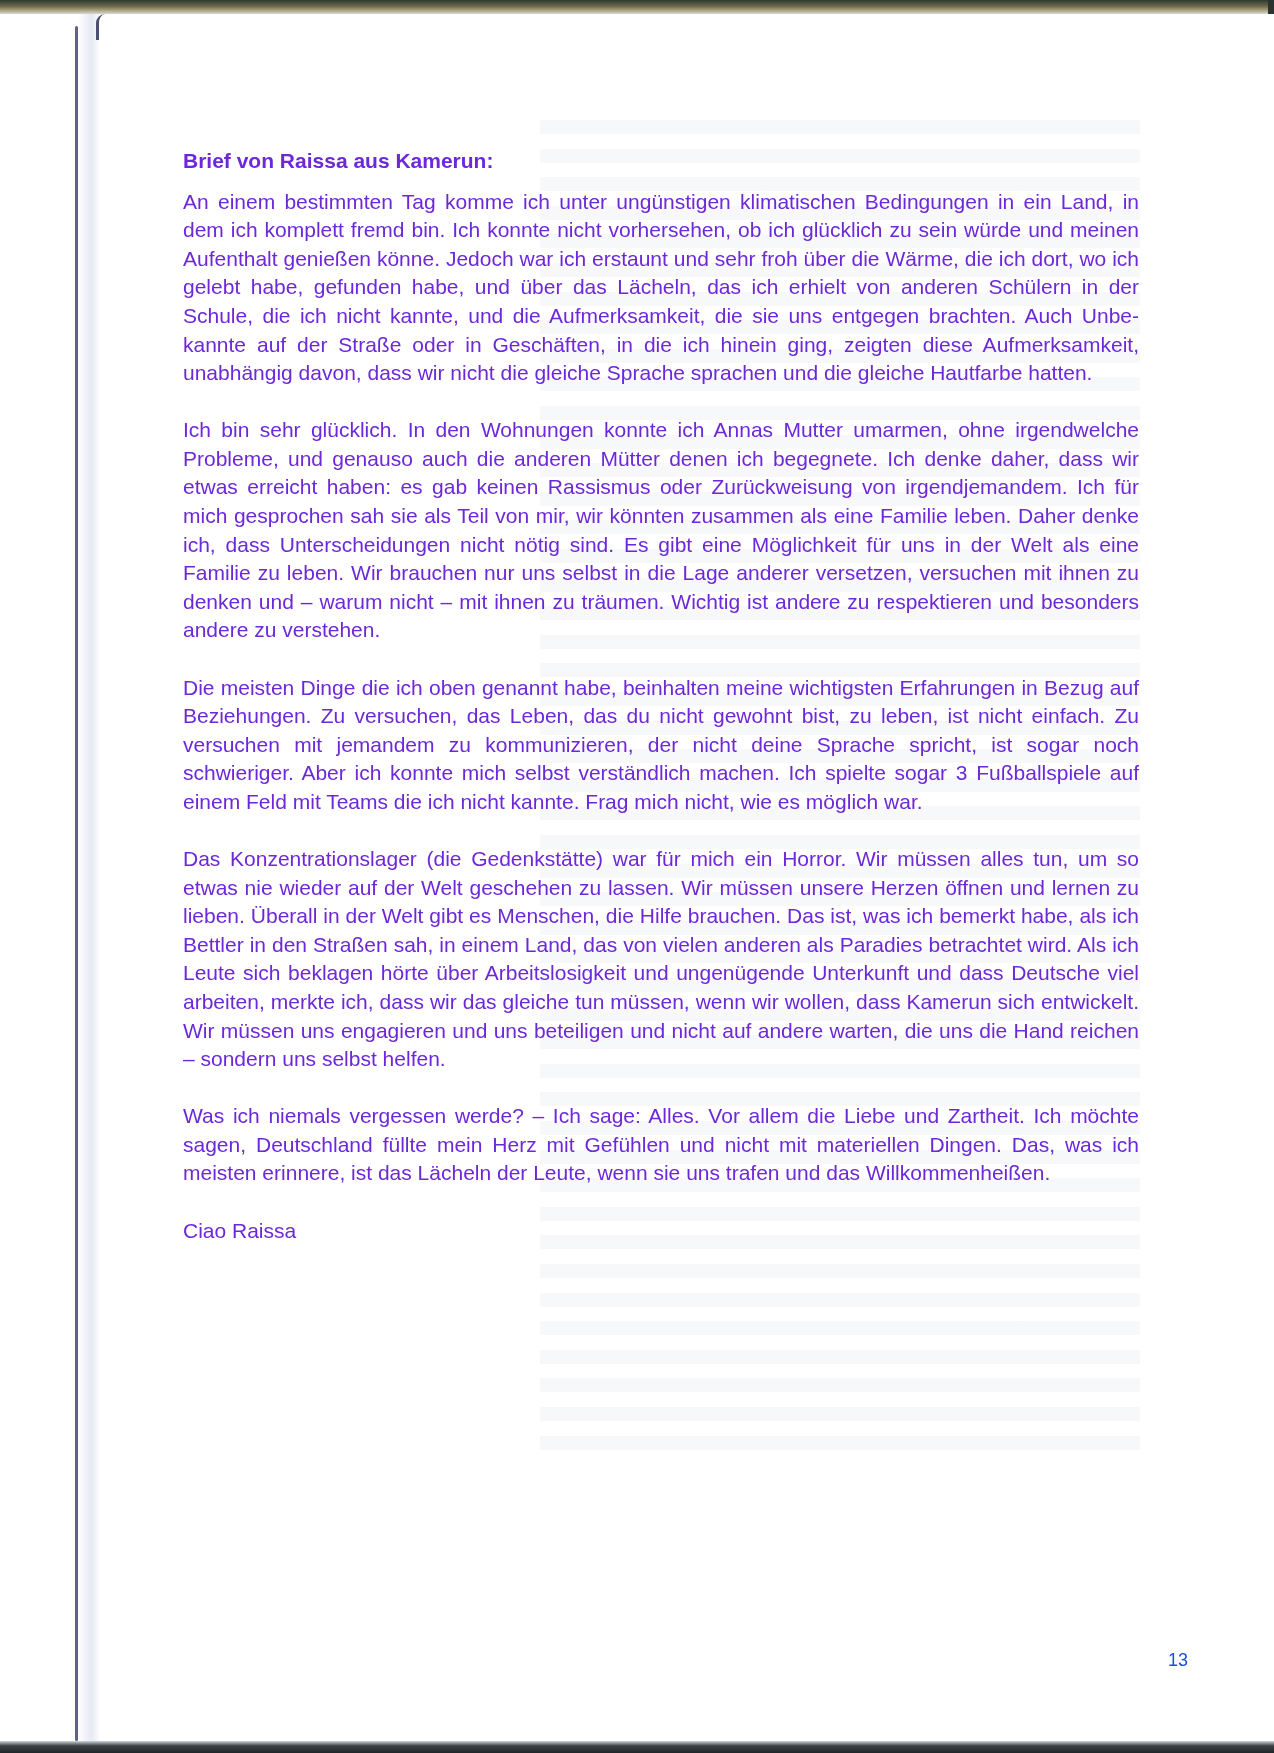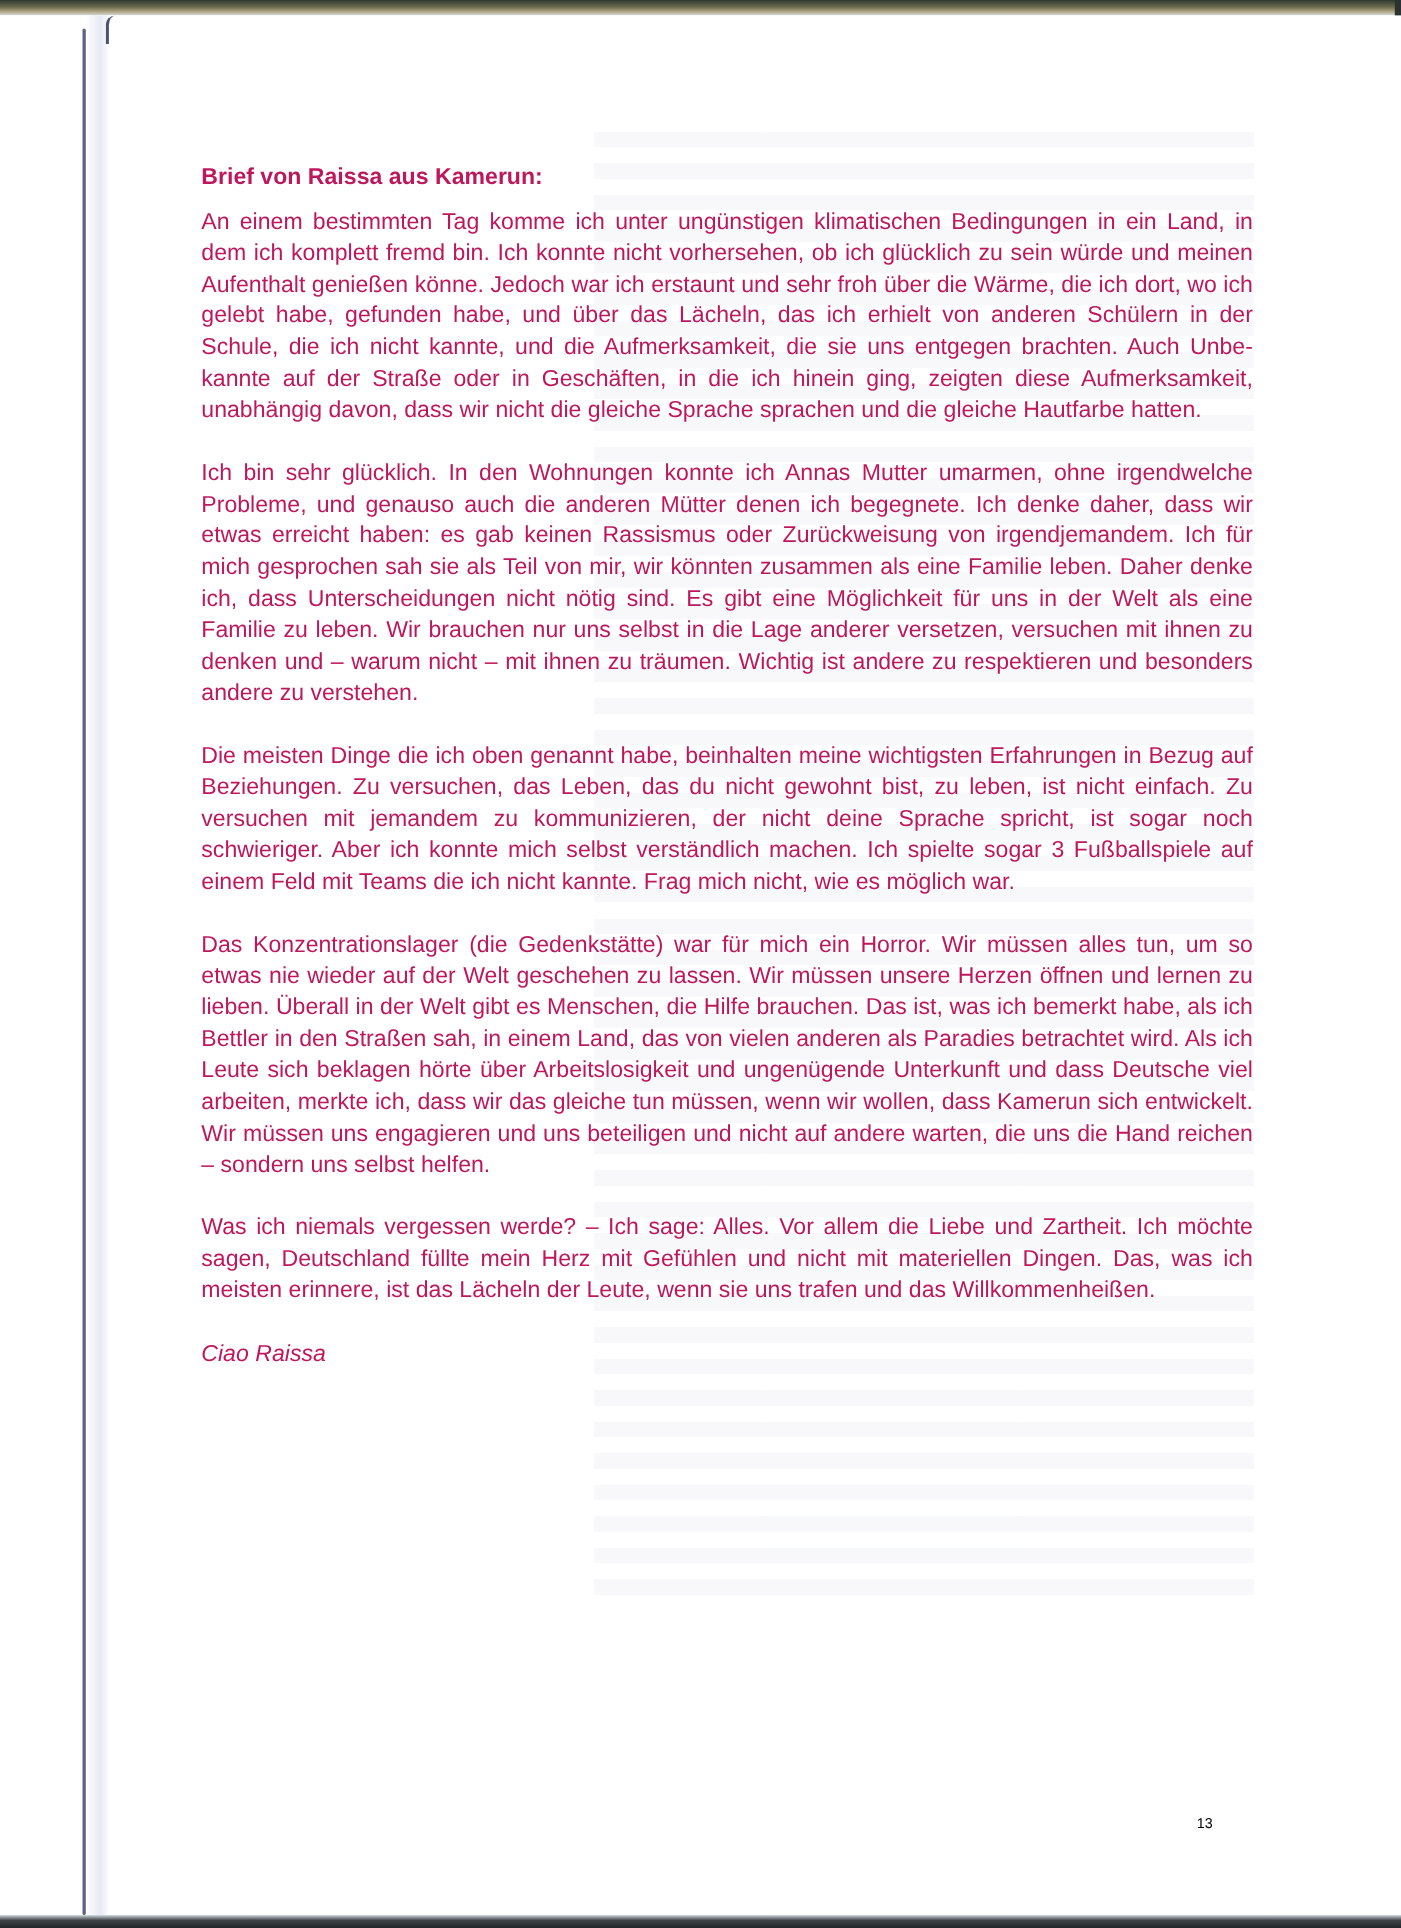--- a/index.html
+++ b/index.html
@@ -64,46 +64,45 @@
     width: 600px; height: 1330px;
     background:
       repeating-linear-gradient(180deg, rgba(180,186,200,0.10) 0px, rgba(180,186,200,0.10) 14px, rgba(255,255,255,0) 14px, rgba(255,255,255,0) 28.6px);
     pointer-events: none;
   }
   .content {
     position: absolute;
     left: 183px;
     top: 147px;
     width: 956px;
-    color: #be185d;
+    color: #6d28d9;
     font-size: 21px;
     line-height: 28.6px;
   }
   .title {
     font-weight: bold;
     margin: 0;
     font-size: 21px;
     line-height: 28.6px;
   }
   .para {
     margin: 0 0 28.5px 0;
     text-align: justify;
     hyphens: manual;
   }
   .para.first { margin-top: 12px; }
   .signature {
     margin: 0;
-    font-style: italic;
   }
   .page-number {
     position: absolute;
-    left: 1088px;
+    left: 1168px;
     top: 1650px;
-    font-size: 13px;
-    color: #000000;
+    font-size: 18px;
+    color: #1d4ed8;
   }
 </style>
 </head>
 <body>
 
 <div class="top-strip"></div>
 <div class="top-strip-right"></div>
 
 <div class="page"></div>
 <div class="showthrough"></div>

